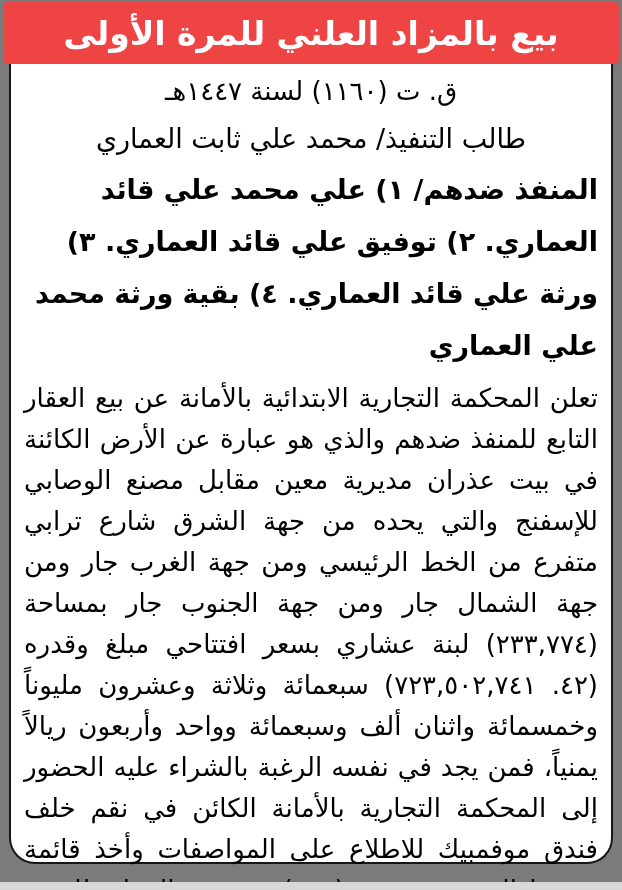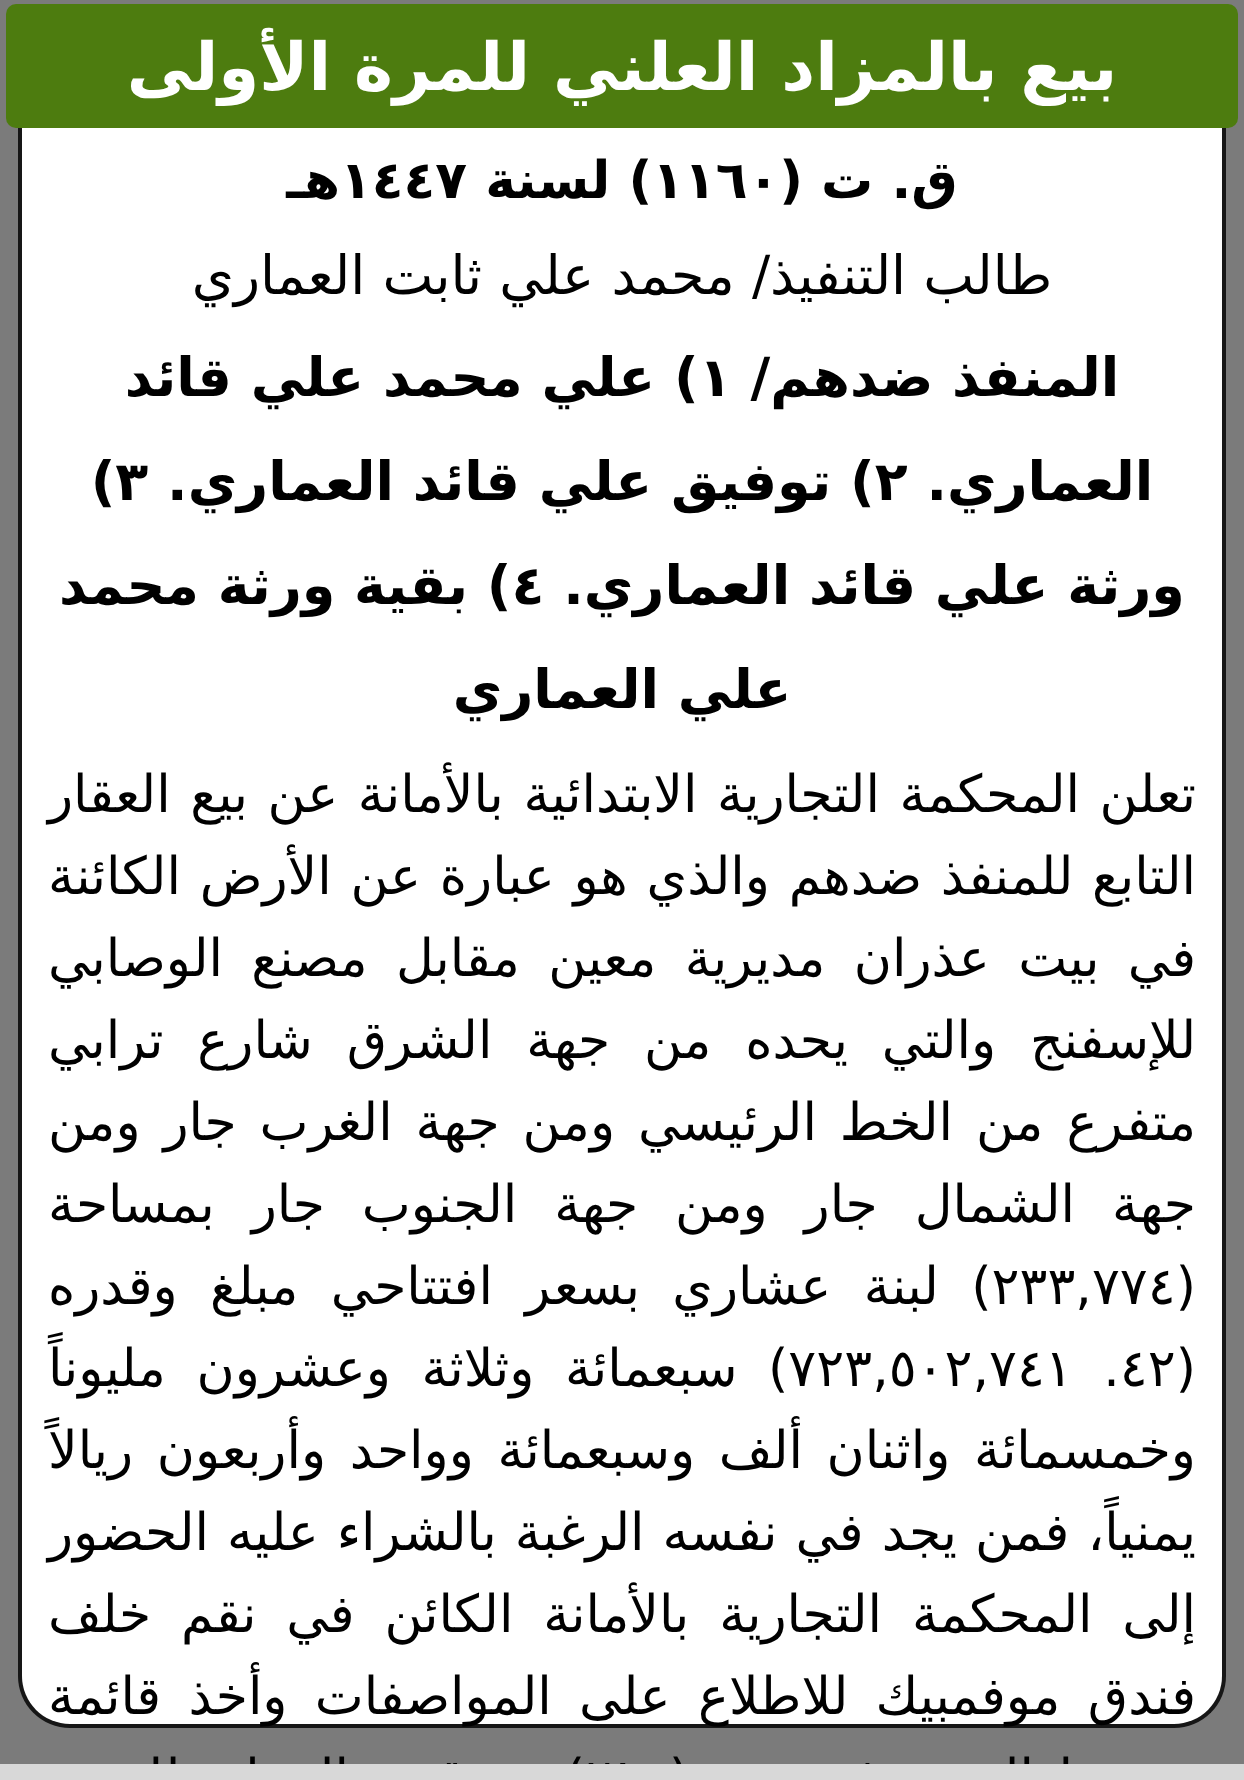--- a/index.html
+++ b/index.html
@@ -16,21 +16,21 @@
     position: relative;
     width: 622px;
     height: 890px;
   }
   .header-bar {
     position: absolute;
     top: 2px;
     right: 3px;
     left: 3px;
     height: 62px;
-    background: #4d7c0f;
+    background: #ef4444;
     border-radius: 5px;
     display: flex;
     align-items: center;
     justify-content: center;
   }
   .title {
     color: #ffffff;
     font-size: 33px;
     font-weight: 700;
     letter-spacing: 0px;
@@ -45,35 +45,35 @@
     box-sizing: border-box;
     background: #ffffff;
     border: 2px solid #161616;
     border-top: none;
     border-radius: 0 0 26px 26px;
     padding: 8px 13px 0 13px;
     color: #000000;
   }
   .case-line {
     font-size: 26px;
-    font-weight: 700;
+    font-weight: 400;
     text-align: center;
     margin-top: 4px;
   }
   .applicant-line {
     font-size: 27px;
     font-weight: 400;
     text-align: center;
     margin-top: 10px;
     line-height: 46px;
   }
   .respondents-line {
     font-size: 27px;
     font-weight: 700;
-    text-align: center;
+    text-align: right;
     line-height: 52px;
     margin-top: 2px;
   }
   .body-text {
     font-size: 26px;
     line-height: 41px;
     text-align: justify;
     margin: 6px 0 0 0;
   }
   .bottom-strip {

